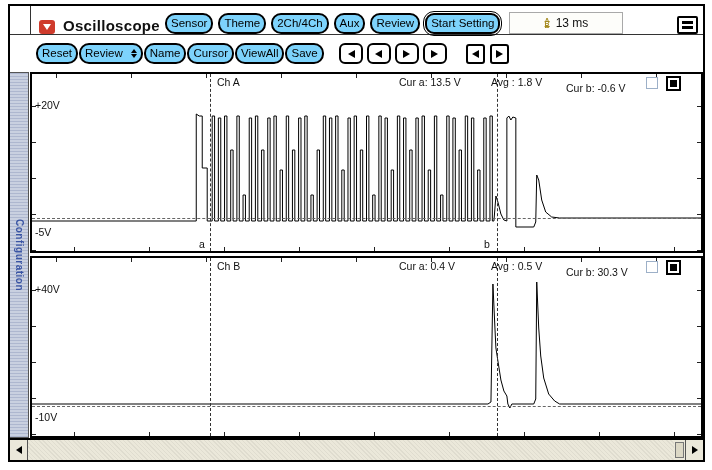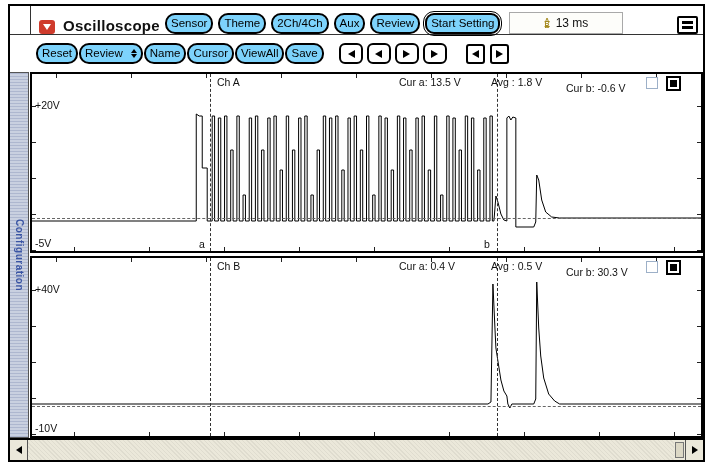--- a/index.html
+++ b/index.html
@@ -59,21 +59,21 @@
   .ticks-bottom{position:absolute;bottom:0;left:42px;right:0;height:4px;
     background:repeating-linear-gradient(to right,#222 0 1px,transparent 1px 75px);}
   .ticks-left{position:absolute;left:0;top:32px;bottom:0;width:4px;
     background:repeating-linear-gradient(to bottom,#222 0 1px,transparent 1px 36px);}
   .ticks-right{position:absolute;right:0;top:32px;bottom:0;width:4px;
     background:repeating-linear-gradient(to bottom,#222 0 1px,transparent 1px 36px);}
   .hdash{position:absolute;left:0;right:0;height:0;border-top:1px dashed #666;}
   .vdash{position:absolute;top:0;bottom:0;width:0;border-left:1px dashed #333;}
   .cursor-a{left:178px;} .cursor-b{left:465px;}
   .lbl{position:absolute;font-size:10.5px;white-space:nowrap;background:transparent;}
-  .v-top{left:3px;top:2px;margin-top:23px;} .v-bottom{left:3px;bottom:2px;}
+  .v-top{left:3px;top:2px;margin-top:23px;} .v-bottom{left:3px;bottom:13px;}
   .ch-name{left:185px;top:2px;}
   .cur-a{left:367px;top:2px;} .avg{left:459px;top:2px;} .cur-b{left:534px;top:8px;}
   .marker-a{left:167px;bottom:1px;} .marker-b{left:452px;bottom:1px;}
   .cb-empty{position:absolute;top:3px;right:43px;width:12px;height:12px;border:1px solid #9db0c8;background:#fff;box-sizing:border-box;}
   .cb-filled{position:absolute;top:2px;right:20px;width:15px;height:15px;border:2px solid #000;background:#fff;
     display:flex;align-items:center;justify-content:center;box-sizing:border-box;}
   .cb-filled .inner{width:7px;height:7px;background:#000;}
   
   .hscroll{height:22px;min-height:22px;border-top:2px solid #000;display:flex;align-items:stretch;
     background:#ebe8da;box-sizing:border-box;}

